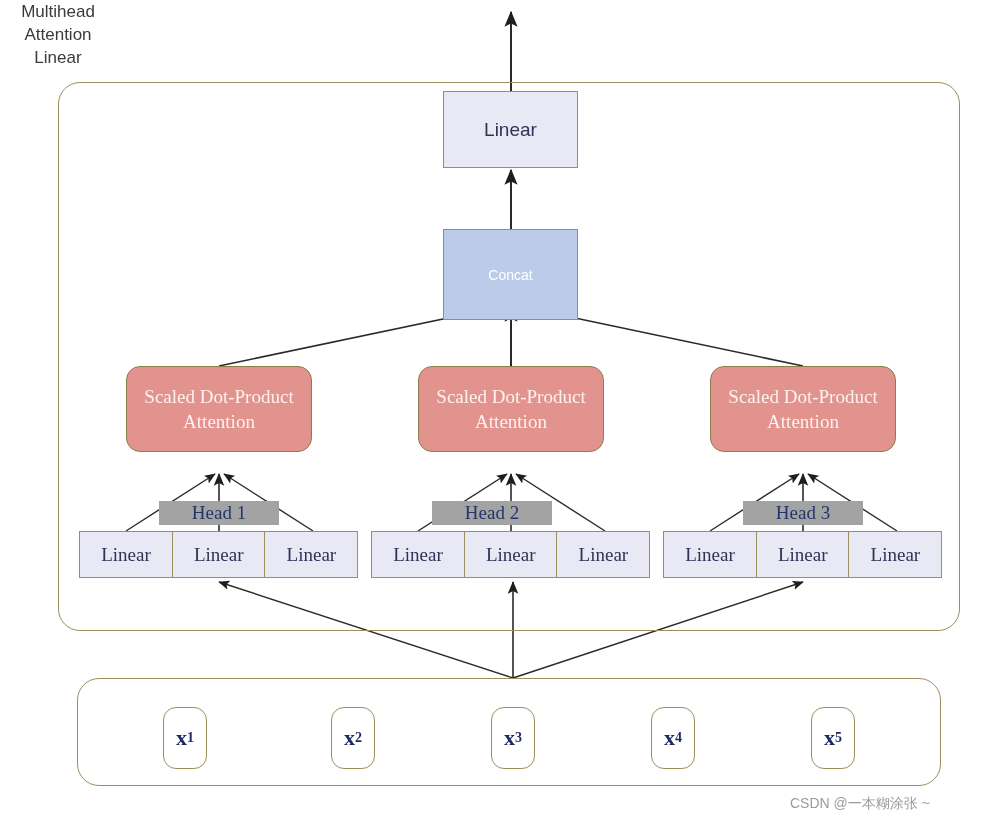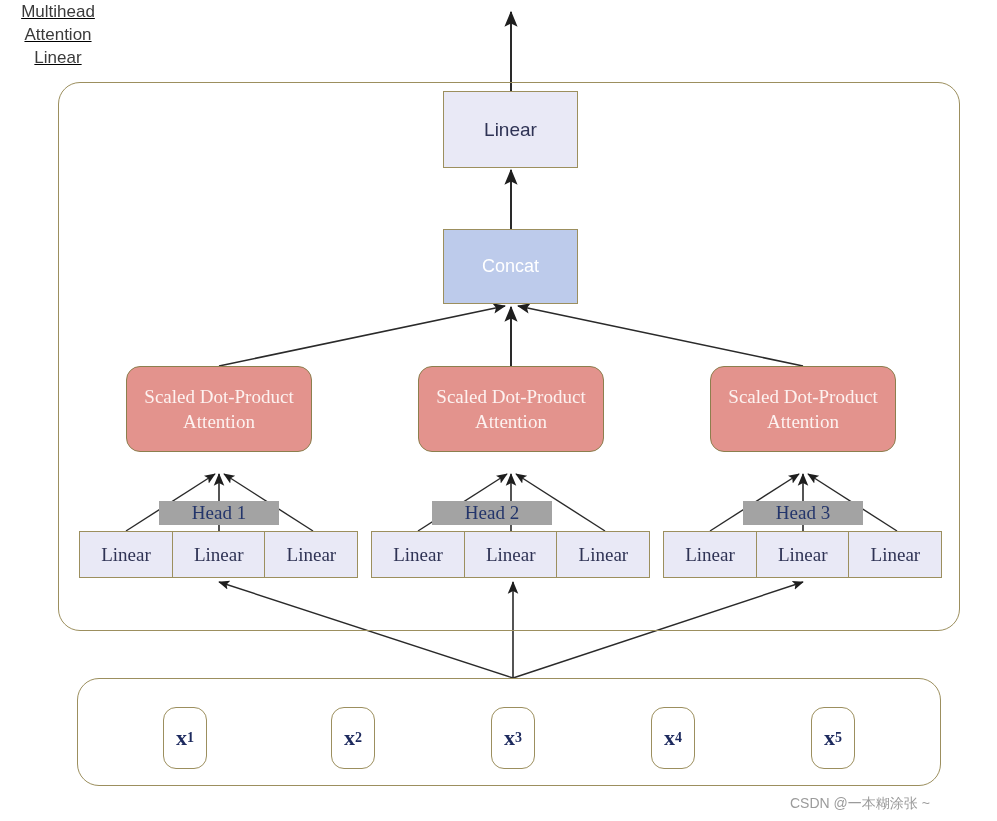--- a/index.html
+++ b/index.html
@@ -9,21 +9,20 @@
   }
   body {
     font-family: "Liberation Sans", sans-serif;
   }
   #canvas {
     position: relative;
     width: 997px;
     height: 821px;
     background: #ffffff;
     overflow: hidden;
-    text-decoration: underline;
   }
   svg.layer {
     position: absolute;
     left: 0;
     top: 0;
     width: 997px;
     height: 821px;
     pointer-events: none;
   }
   .node {
@@ -69,25 +68,25 @@
     color: #2f3355;
     font-size: 19px;
     font-family: "Liberation Sans", sans-serif;
   }
 
   
   #concat-box {
     left: 443px;
     top: 229px;
     width: 135px;
-    height: 75px;
+    height: 91px;
     border: 1.6px solid #9c8f5e;
     background: #bdcbeb;
     color: #ffffff;
-    font-size: 18px;
+    font-size: 14px;
     font-family: "Liberation Sans", sans-serif;
   }
 
   
   .sdpa {
     width: 186px;
     height: 86px;
     top: 366px;
     border: 1.5px solid #8c7f4e;
     border-radius: 14px;

